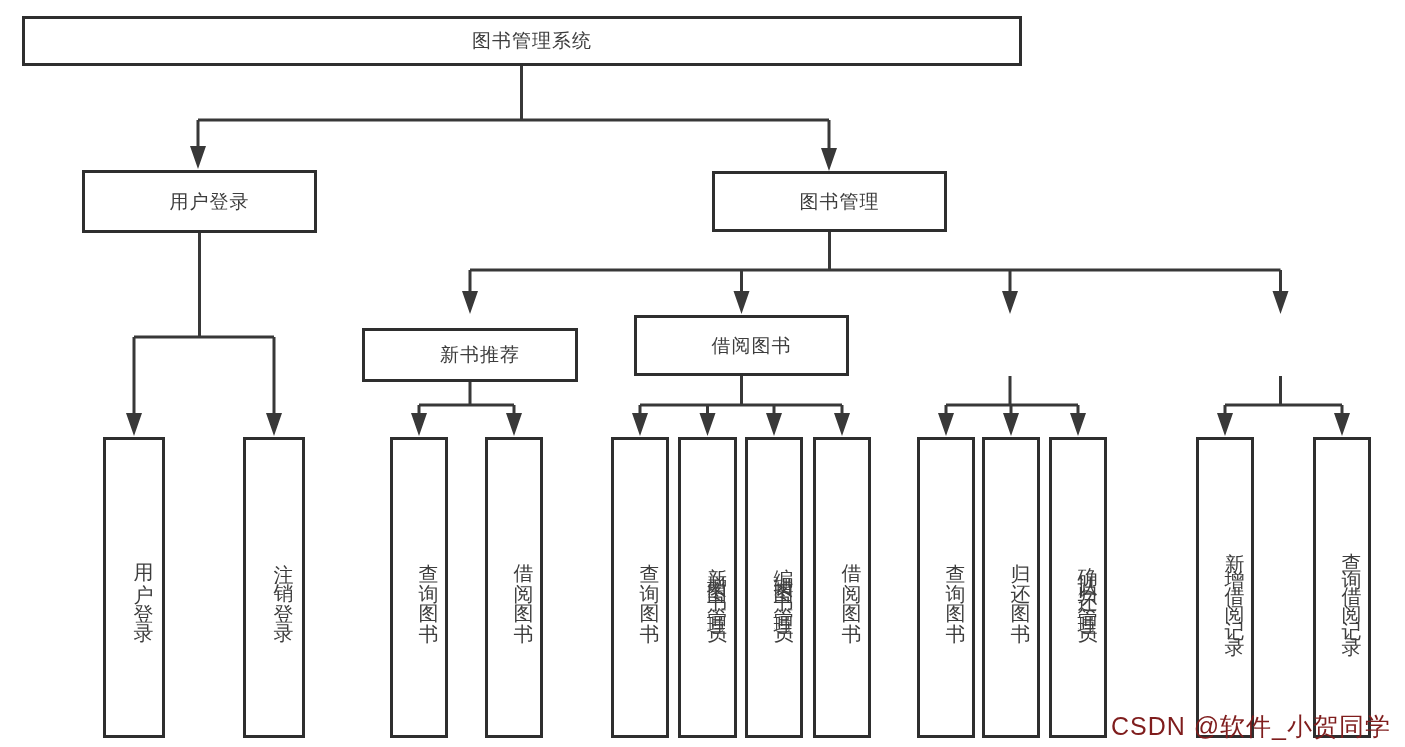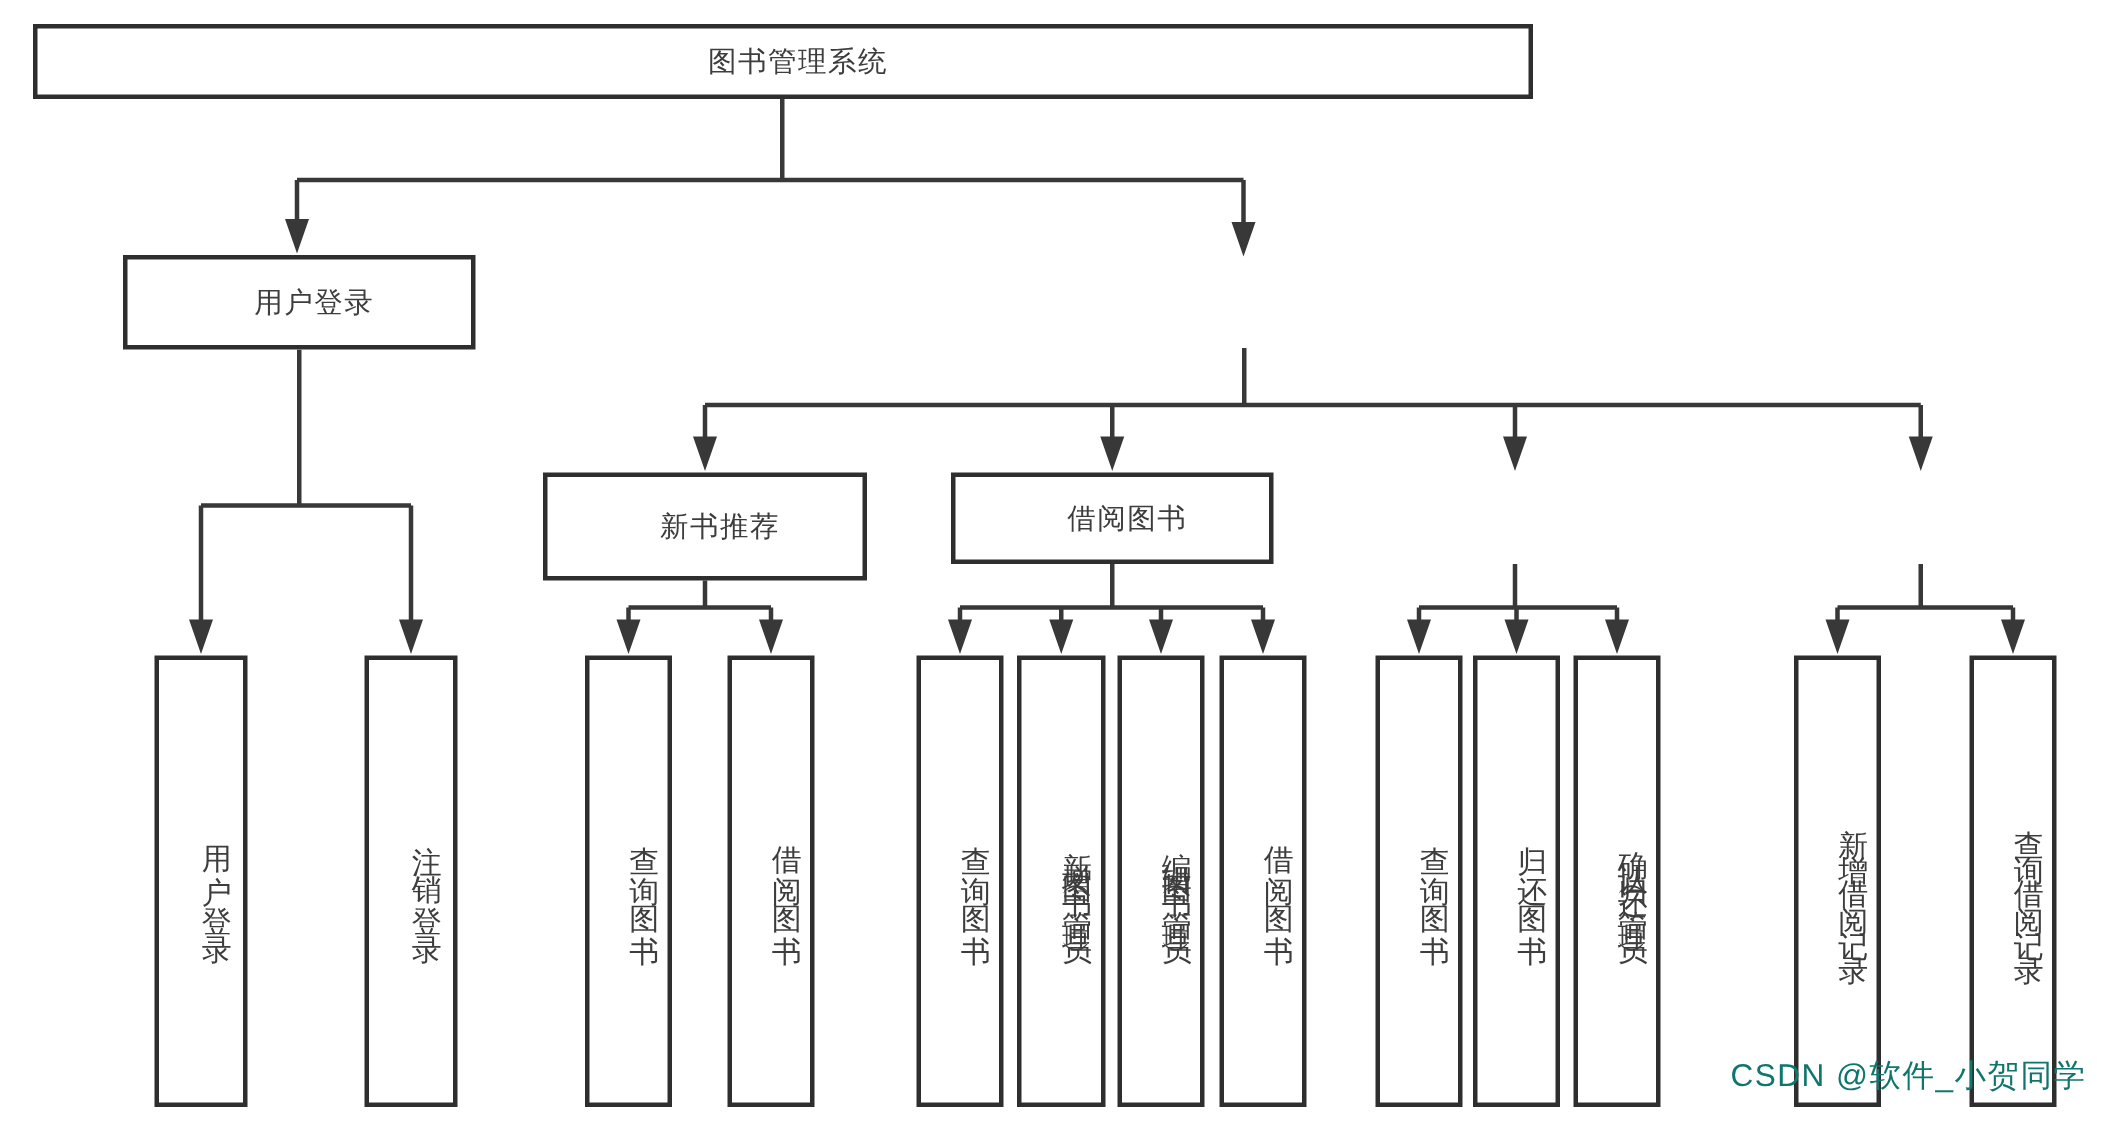--- a/index.html
+++ b/index.html
@@ -29,23 +29,23 @@
     text-orientation:mixed;
     font-size:20px;
     line-height:1;
     white-space:nowrap;
   }
   .v4{letter-spacing:20px;}
   .v6{letter-spacing:17px;}
   .v9{letter-spacing:8px;}
   #watermark{
     position:absolute;
-    right:14px;bottom:16px;
-    color:#0f766e;
-    font-size:21px;
+    right:14px;bottom:4px;
+    color:#7f1d1d;
+    font-size:25px;
     letter-spacing:1px;
     z-index:5;
   }
 </style>
 </head>
 <body>
 
 <div id="canvas">
 
   <svg id="wires" viewBox="0 0 1405 747" xmlns="http://www.w3.org/2000/svg">
@@ -65,22 +65,25 @@
     </g>
   </svg>
 
   <div class="box" style="left:22px;top:16px;width:1000px;height:50px;">
     <span>图书管理系统</span>
   </div>
 
   <div class="box" style="left:82px;top:170px;width:235px;height:63px;">
     <span>用户登录</span>
   </div>
+  <div class="box" style="left:712px;top:171px;width:235px;height:61px;">
+    <span>图书管理</span>
+  </div>
 
-  <div class="box" style="left:362px;top:315px;width:216px;height:72px;">
+  <div class="box" style="left:362px;top:328px;width:216px;height:54px;">
     <span>新书推荐</span>
   </div>
   <div class="box" style="left:634px;top:315px;width:215px;height:61px;">
     <span>借阅图书</span>
   </div>
 
   <div class="box leaf" style="left:103px;top:437px;width:62px;height:301px;">
     <span class="vtext v4">用户登录</span>
   </div>
   <div class="box leaf" style="left:243px;top:437px;width:62px;height:301px;">

